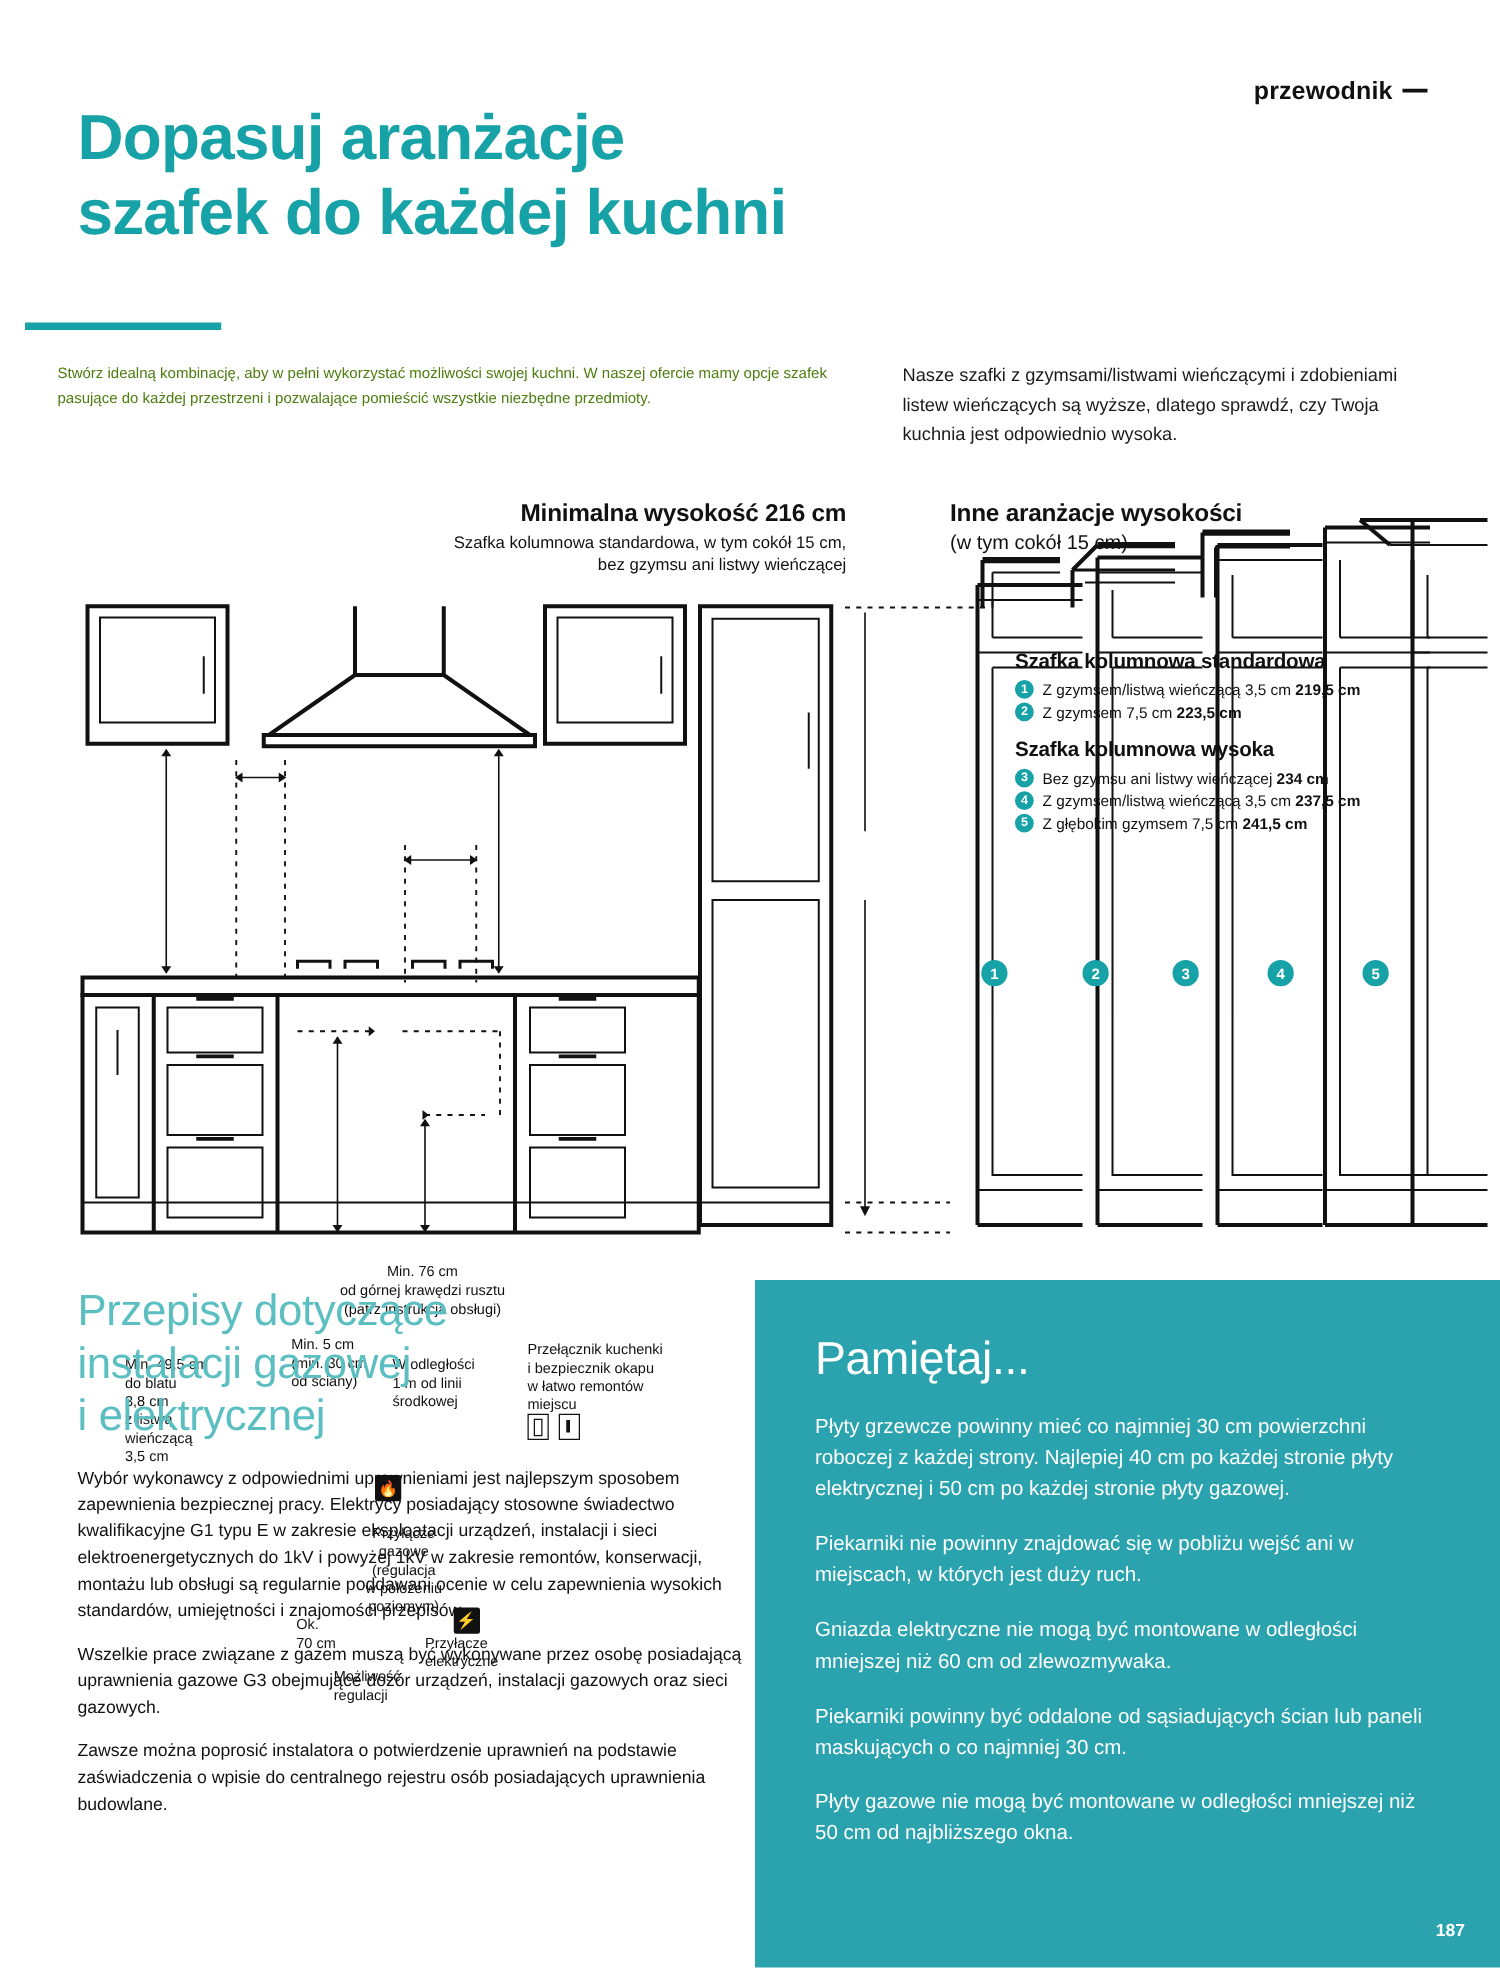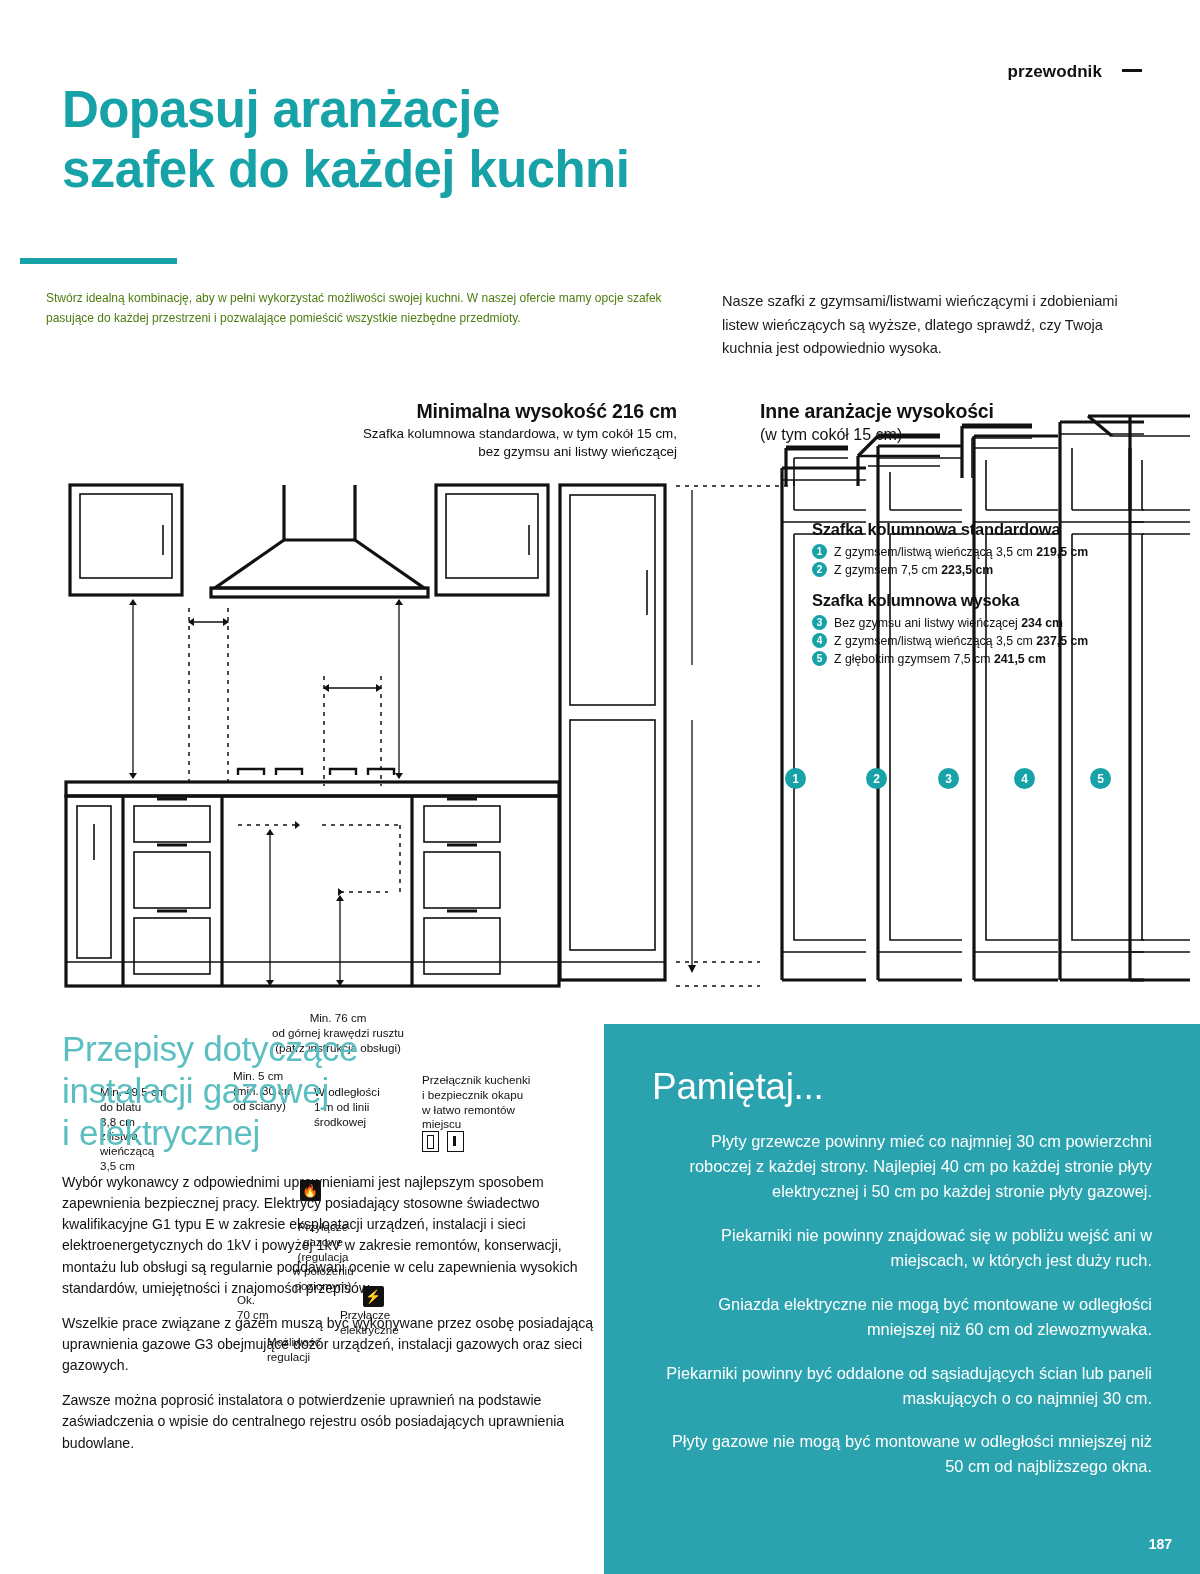--- a/index.html
+++ b/index.html
@@ -9,22 +9,22 @@
     font-family:"Liberation Sans", sans-serif;
     color:#1a1a1a;
     position:relative;
     overflow:hidden;
   }
   .page{position:relative;width:1200px;height:1574px;}
 
   
   .guide-tag{
     position:absolute;top:62px;right:58px;
-    font-size:17px;font-weight:700;color:#111;letter-spacing:.1px;
-    display:flex;align-items:center;gap:20px;
+    font-size:20px;font-weight:700;color:#111;letter-spacing:.1px;
+    display:flex;align-items:center;gap:8px;
   }
   .guide-tag .dash{
     display:inline-block;width:20px;height:3px;background:#111;margin-bottom:3px;
   }
 
   h1.title{
     position:absolute;left:62px;top:80px;width:760px;margin:0;
     font-size:51px;line-height:1.18;font-weight:700;color:#17a2a8;
     letter-spacing:-.6px;
   }
@@ -114,21 +114,21 @@
     background:#2ba3ae;
   }
   .panel h2{
     margin:0;position:absolute;left:48px;top:42px;
     font-size:37px;font-weight:400;color:#ffffff;letter-spacing:-.3px;
   }
   .panel .ptext{
     position:absolute;left:48px;top:105px;width:500px;
     font-size:16.4px;line-height:1.52;color:#ffffff;
   }
-  .panel .ptext p{margin:0 0 19px 0;text-align:right;}
+  .panel .ptext p{margin:0 0 19px 0;}
   .pagenum{
     position:absolute;right:28px;bottom:22px;
     font-size:14px;font-weight:700;color:#ffffff;
   }
 </style>
 </head>
 <body>
 
 <div class="page">
 

